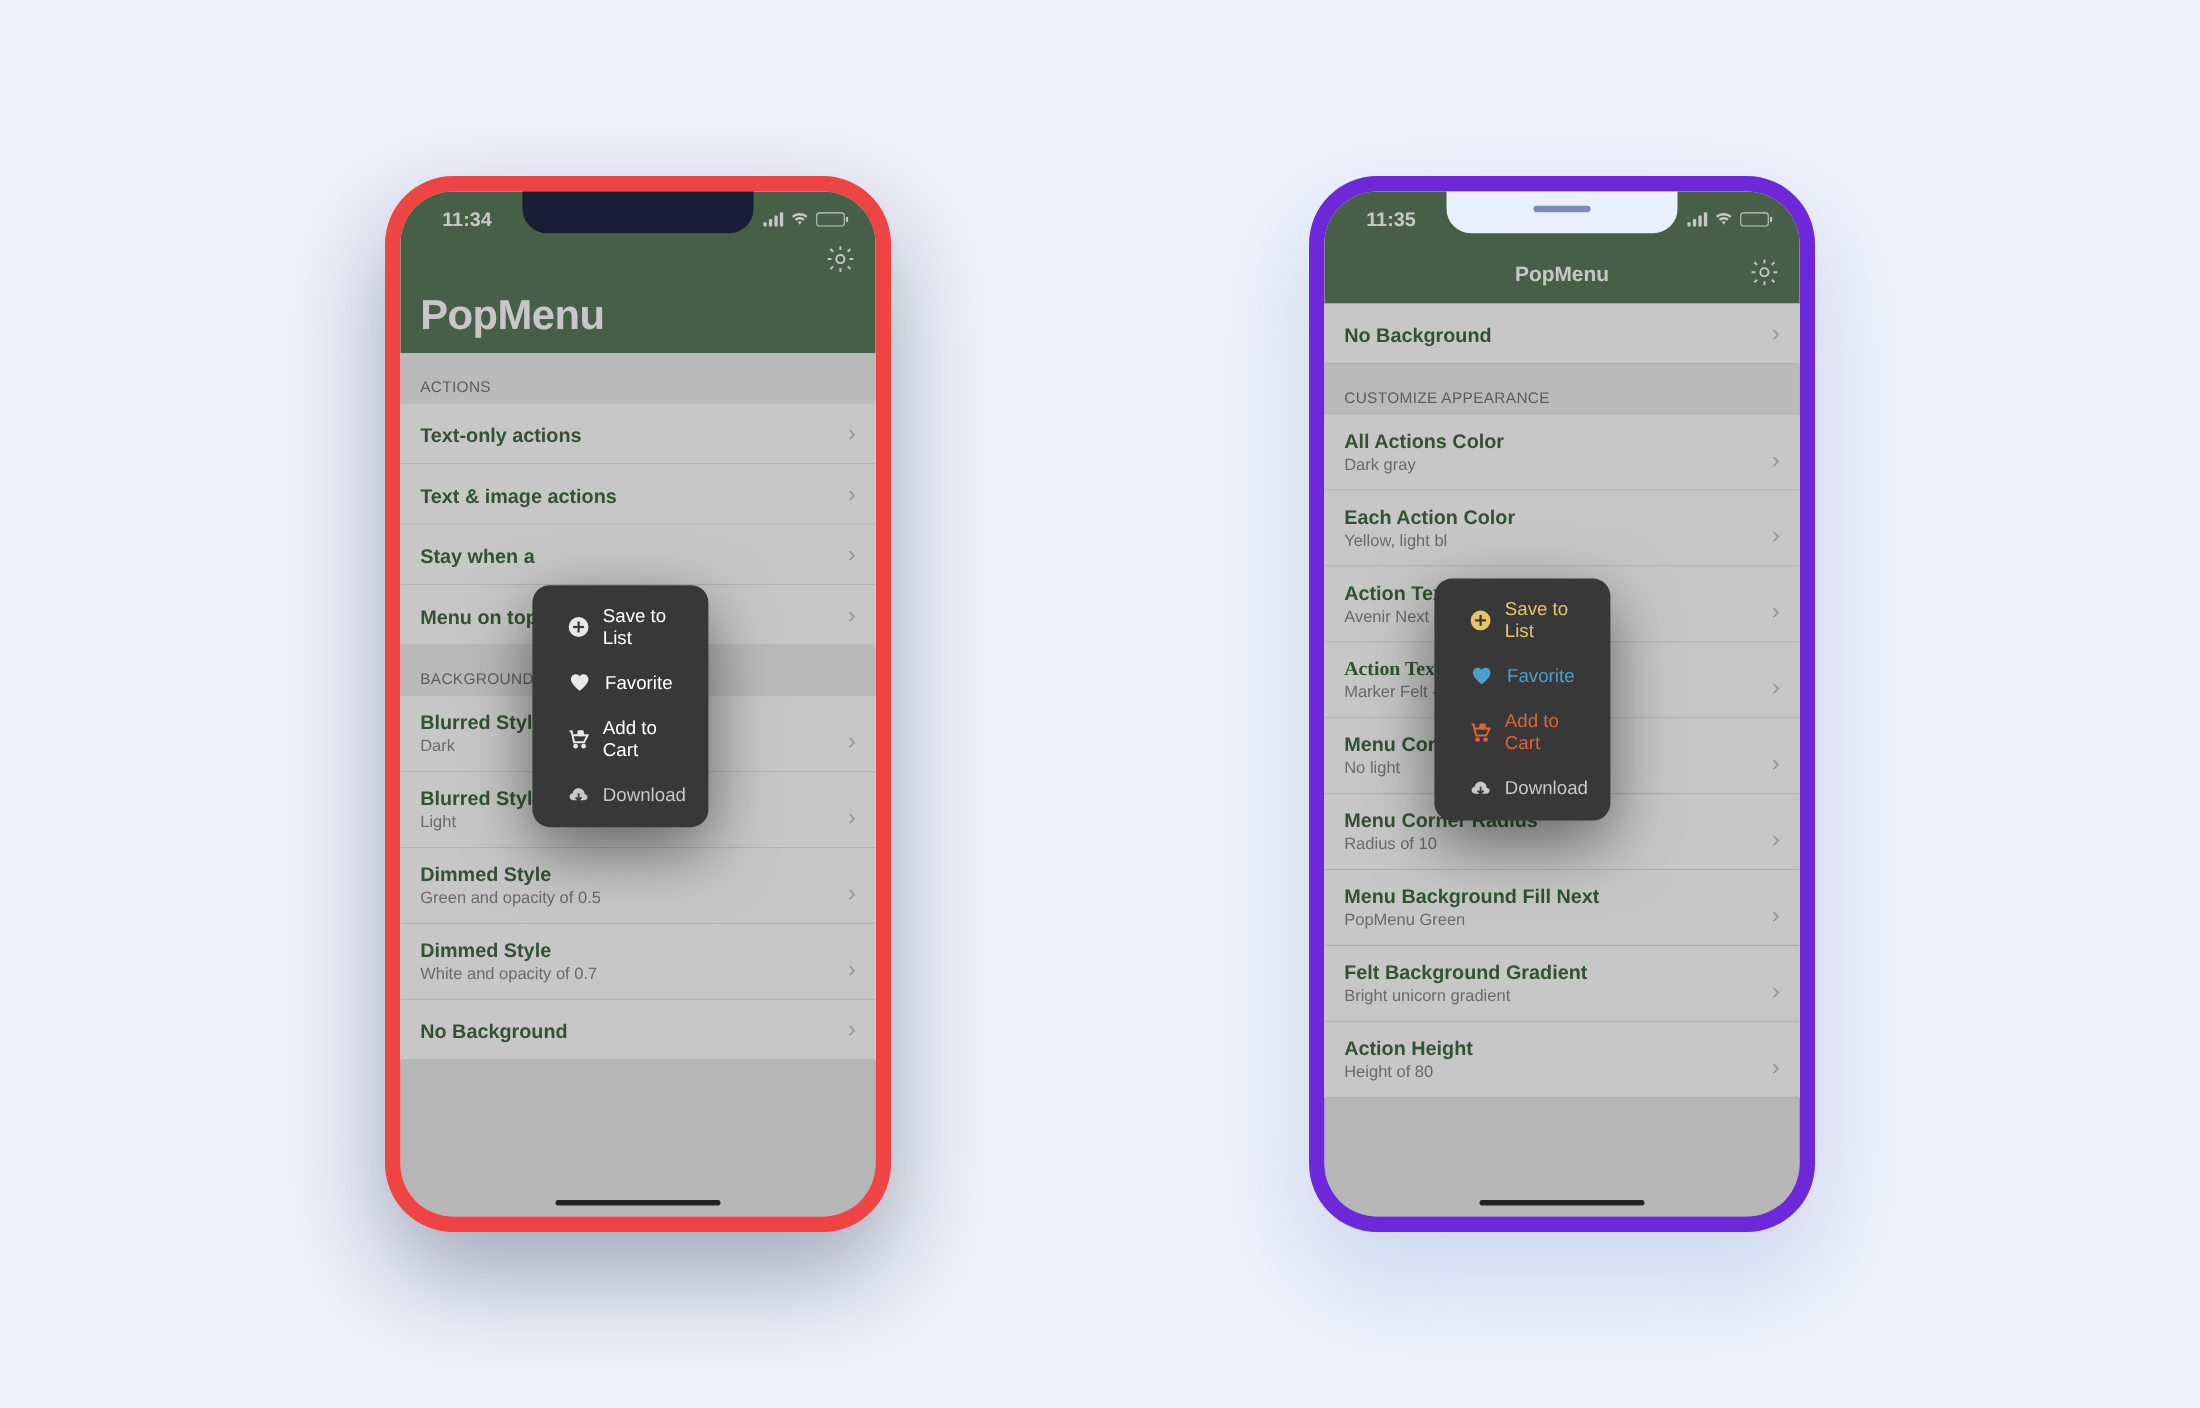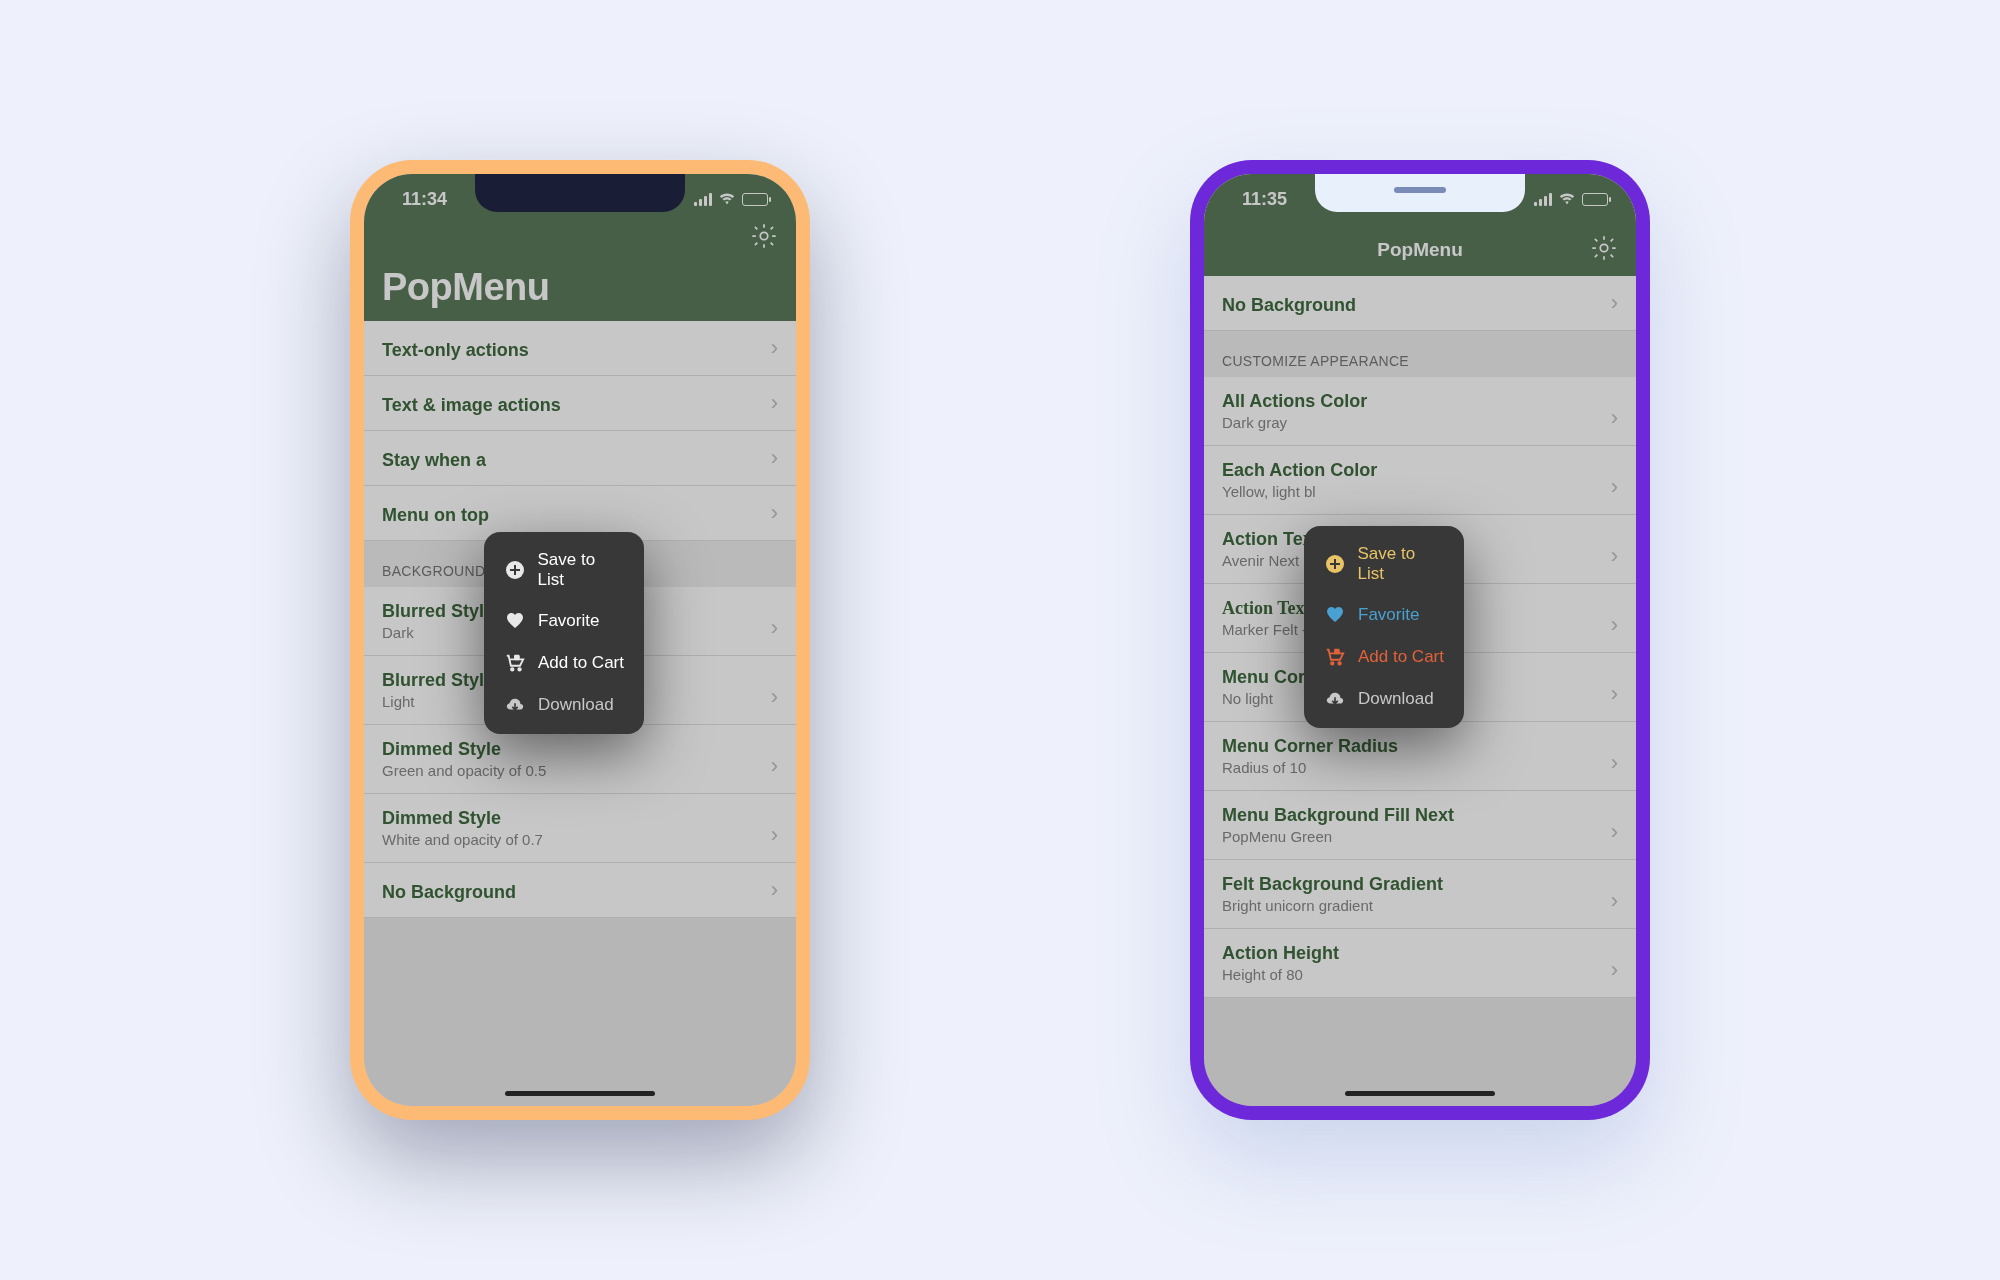--- a/index.html
+++ b/index.html
@@ -15,21 +15,21 @@
 }
 
 .phone {
   width: 460px;
   height: 960px;
   border-radius: 62px;
   position: relative;
   box-shadow: 0 40px 90px rgba(20,30,60,0.35);
   padding: 14px;
 }
-.phone-dark { background: #fdba74; }
+.phone-dark { background: #ef4444; }
 .phone-light { background: #6d28d9; box-shadow: 0 40px 90px rgba(100,130,200,0.25); }
 
 .notch {
   position: absolute;
   top: 14px;
   left: 50%;
   transform: translateX(-50%);
   width: 210px;
   height: 38px;
   background: inherit;
@@ -112,21 +112,21 @@
 .cell-title { color: #3f6b3f; font-size: 18px; font-weight: 600; }
 .cell-sub { color: #888; font-size: 15px; margin-top: 2px; }
 .cell-title-marker { font-family: "Marker Felt", cursive; }
 .chevron { color: #c0c0c0; font-size: 22px; }
 
 .popup {
   position: absolute;
   z-index: 60;
   background: #383838;
   border-radius: 16px;
-  padding: 8px 0;
+  padding: 8px 12px;
   box-shadow: 0 20px 60px rgba(0,0,0,0.5);
 }
 .popup-item {
   display: flex;
   align-items: center;
   gap: 12px;
   padding: 10px 20px;
   font-size: 17px;
   font-weight: 500;
 }
@@ -179,20 +179,21 @@
               <path d="M12 2v3M12 19v3M4.2 4.2l2.1 2.1M17.7 17.7l2.1 2.1M2 12h3M19 12h3M4.2 19.8l2.1-2.1M17.7 6.3l2.1-2.1"></path>
             </svg>
         </span>
       </div>
       <div class="nav-large">
         <div class="nav-large-title">PopMenu</div>
       </div>
     </div>
 
     <div class="content">
+      <div class="section-header">ACTIONS</div>
       <div class="cell">
           <div class="cell-text">
             <div class="cell-title">Text-only actions</div>
           </div>
           <span class="chevron">›</span>
         </div>
       <div class="cell">
           <div class="cell-text">
             <div class="cell-title">Text &amp; image actions</div>
           </div>

